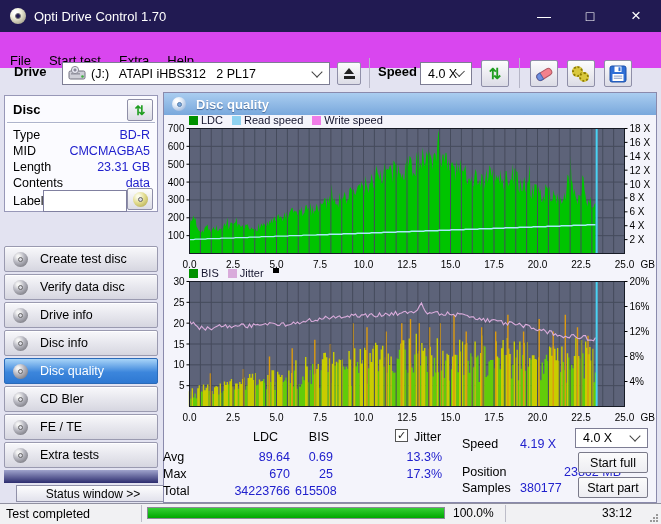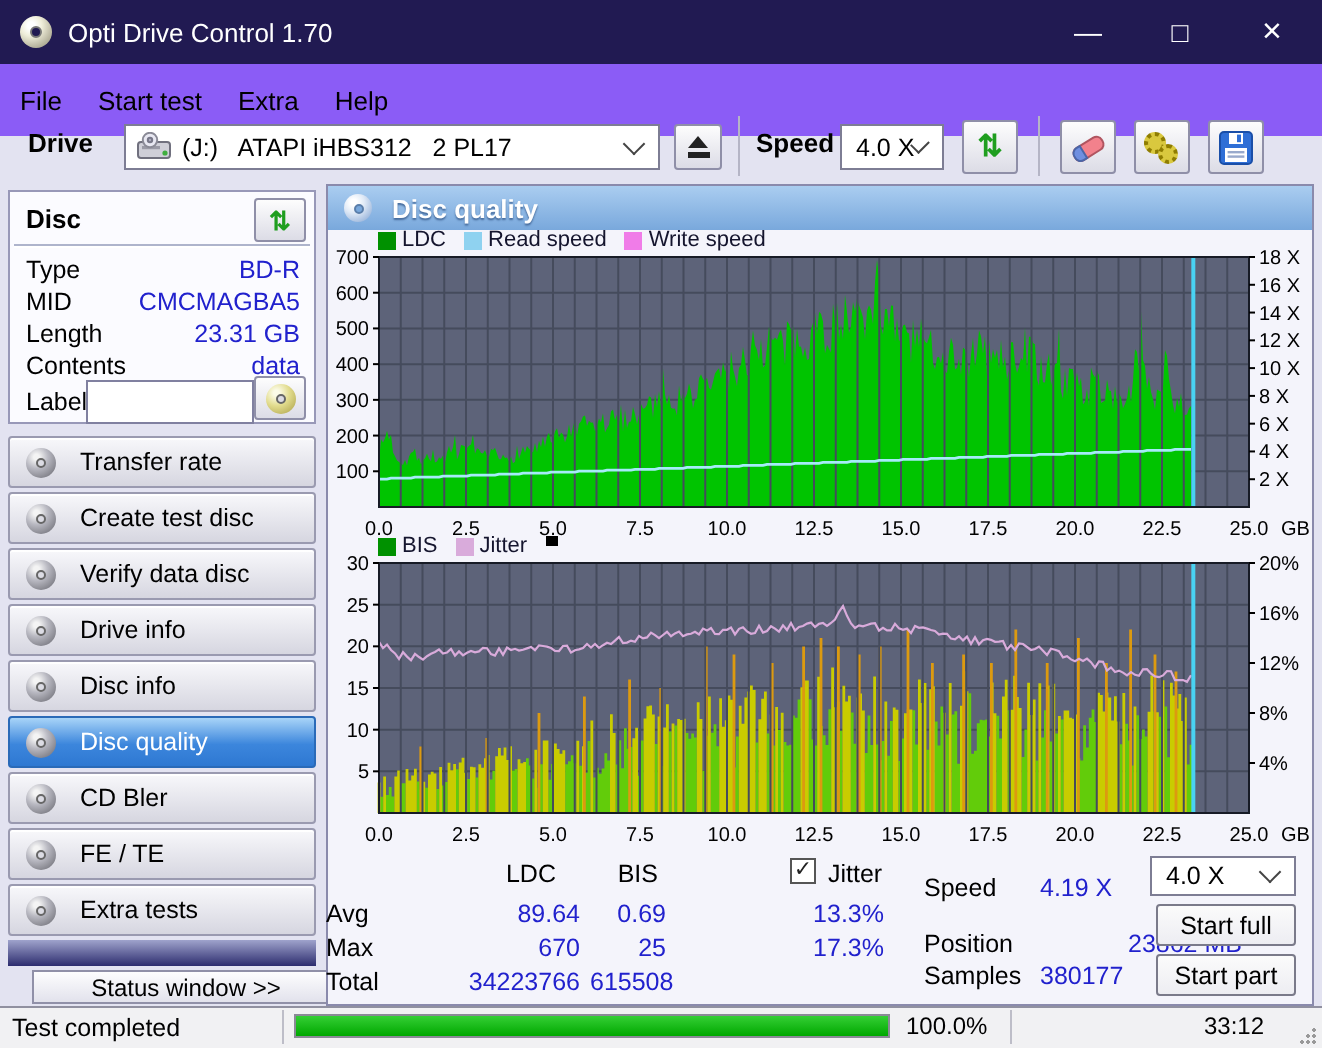--- a/index.html
+++ b/index.html
@@ -10,21 +10,21 @@
   
   .titlebar{left:0;top:0;width:661px;height:32px;background:#211a52;color:#fff;}
   .title-text{left:34px;top:9px;font-size:13px;color:#fff;}
   .cd16{width:16px;height:16px;border-radius:50%;
         background:radial-gradient(circle at 35% 30%,#ffffff 0 12%,#efeeda 35%,#b9b6a0 70%,#8e8b78 100%);}
   .cd16:after{content:"";position:absolute;left:5px;top:5px;width:6px;height:6px;border-radius:50%;
         background:#211a52;border:1px solid #777;box-sizing:border-box;}
   .wbtn{top:0;width:46px;height:32px;display:flex;align-items:center;justify-content:center;
         color:#fff;font-size:14px;}
   
-  .menubar{left:0;top:32px;width:661px;height:36px;background:#8b5cf6;display:flex;align-items:center;}
+  .menubar{left:0;top:32px;width:661px;height:36px;background:#d946ef;display:flex;align-items:flex-end;}
   .menu-item{padding:0 8px;font-size:13px;color:#000;margin-left:2px;}
   
   .lbl{font-size:13px;font-weight:bold;color:#000;}
   .combo{background:#fff;border:1px solid #7d7d94;display:flex;align-items:center;box-sizing:border-box;}
   .combo-text{font-size:12.5px;color:#000;white-space:pre;flex:1;}
   .chev{width:7px;height:7px;border-right:1.6px solid #444;border-bottom:1.6px solid #444;
         transform:rotate(45deg);margin:-4px 8px 0 0;}
   .tbtn{background:linear-gradient(#fdfdfd,#dcdce6);border:1px solid #8f8fa8;border-radius:2px;
         display:flex;align-items:center;justify-content:center;box-sizing:border-box;}
   .vsep{width:1px;background:#b5b5c6;}
@@ -180,24 +180,20 @@
     <div class="abs drow-value" style="right:7px;top:64px;">23.31 GB</div>
     <div class="abs drow-label" style="left:8px;top:80px;">Contents</div>
     <div class="abs drow-value" style="right:7px;top:80px;">data</div>
     <div class="abs drow-label" style="left:8px;top:98px;">Label</div>
     <input class="abs" style="left: 38px; top: 94px; width: 78px; height: 18px; border: 1px solid rgb(128, 128, 160); font-family: inherit; font-size: 12px;" value="">
     <div class="abs tbtn" style="right:4px;top:92px;width:26px;height:22px;">
       <span class="cd-ico" style="margin-left:0;background:radial-gradient(circle at 35% 30%,#fbfbe8 0 10%,#e2dc8e 45%,#bdb45e 80%,#9a9248 100%);"></span>
     </div>
   </div>
 
-  <div class="abs sidebtn" style="top:218px;">
-    <span class="cd-ico"></span>
-      <span class="cap">Transfer rate</span>
-    </div>
   <div class="abs sidebtn" style="top:246px;">
     <span class="cd-ico"></span>
       <span class="cap">Create test disc</span>
     </div>
   <div class="abs sidebtn" style="top:274px;">
     <span class="cd-ico"></span>
       <span class="cap">Verify data disc</span>
     </div>
   <div class="abs sidebtn" style="top:302px;">
     <span class="cd-ico"></span>

